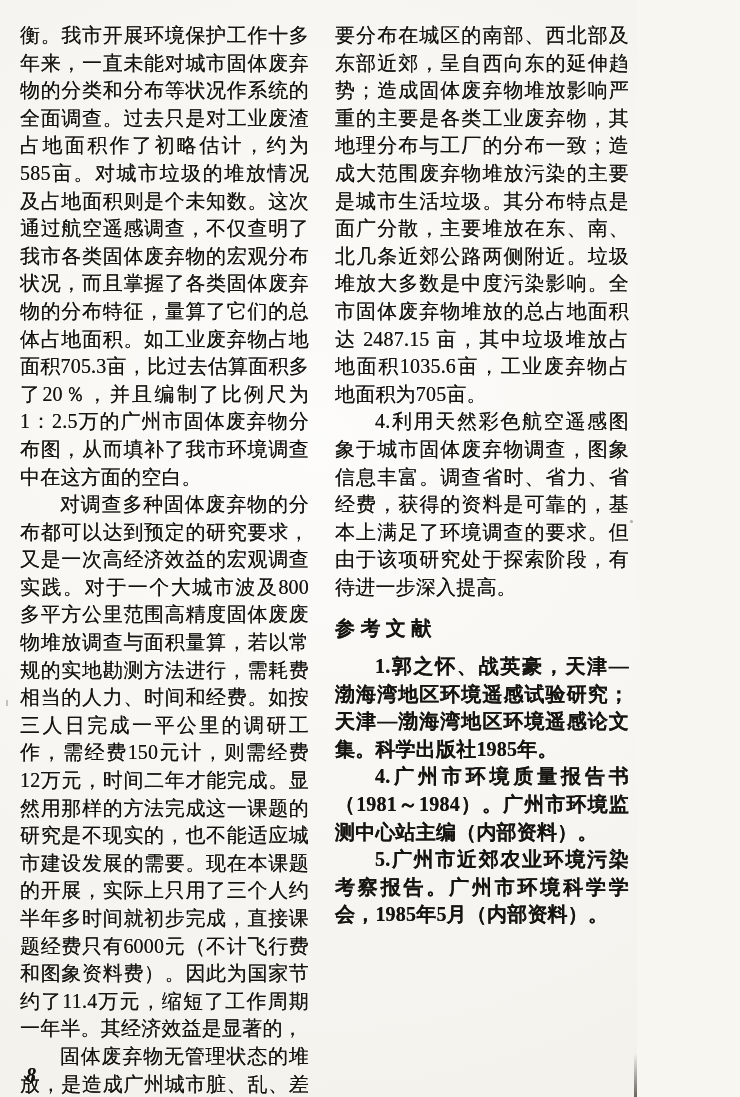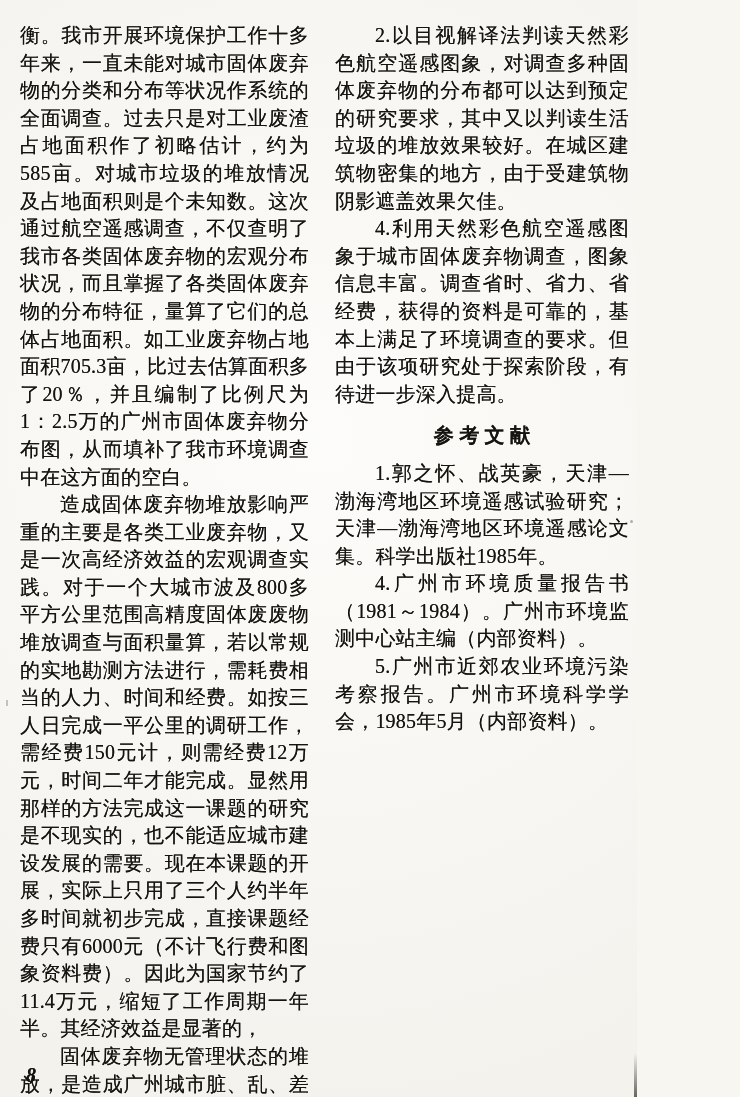--- a/index.html
+++ b/index.html
@@ -31,26 +31,25 @@
   .col-left{width:350px;}
   .col-right{width:356px;}
   .col p{
     margin:0;
     text-shadow:0 0 0.6px rgba(10,10,10,0.75);
     letter-spacing:0.2px;
   }
   .indent{text-indent:2em;}
   .refs-heading{
     font-weight:bold;
-    text-align:center;
     text-indent:0 !important;
     margin:14px 0 10px 0 !important;
     letter-spacing:10px;
   }
-  .ref{margin:0;}
+  .ref{margin:0;font-weight:bold;}
   .page-number{
     position:absolute;
     left:26px;
     bottom:10px;
     font-size:20px;
     font-weight:bold;
     font-style:italic;
     text-shadow:0 0 0.6px rgba(10,10,10,0.75);
   }
   
@@ -79,27 +78,27 @@
 </style>
 </head>
 <body>
 
 <div class="page">
 
   <div class="columns">
 
     <div class="col col-left">
       <p>衡。我市开展环境保护工作十多年来，一直未能对城市固体废弃物的分类和分布等状况作系统的全面调查。过去只是对工业废渣占地面积作了初略估计，约为585亩。对城市垃圾的堆放情况及占地面积则是个未知数。这次通过航空遥感调查，不仅查明了我市各类固体废弃物的宏观分布状况，而且掌握了各类固体废弃物的分布特征，量算了它们的总体占地面积。如工业废弃物占地面积705.3亩，比过去估算面积多了20％，并且编制了比例尺为1：2.5万的广州市固体废弃物分布图，从而填补了我市环境调查中在这方面的空白。</p>
-      <p class="indent">造成固体废弃物堆放影响严重的主要是各类工业废弃物，又是一次高经济效益的宏观调查实践。对于一个大城市波及800多平方公里范围高精度固体废废物堆放调查与面积量算，若以常规的实地勘测方法进行，需耗费相当的人力、时间和经费。如按三人日完成一平公里的调研工作，需经费150元计，则需经费12万元，时间二年才能完成。显然用那样的方法完成这一课题的研究是不现实的，也不能适应城市建设发展的需要。现在本课题的开展，实际上只用了三个人约半年多时间就初步完成，直接课题经费只有6000元（不计飞行费和图象资料费）。因此为国家节约了11.4万元，缩短了工作周期一年半。其经济效益是显著的，</p>
+      <p class="indent">对调查多种固体废弃物的分布都可以达到预定的研究要求，又是一次高经济效益的宏观调查实践。对于一个大城市波及800多平方公里范围高精度固体废废物堆放调查与面积量算，若以常规的实地勘测方法进行，需耗费相当的人力、时间和经费。如按三人日完成一平公里的调研工作，需经费150元计，则需经费12万元，时间二年才能完成。显然用那样的方法完成这一课题的研究是不现实的，也不能适应城市建设发展的需要。现在本课题的开展，实际上只用了三个人约半年多时间就初步完成，直接课题经费只有6000元（不计飞行费和图象资料费）。因此为国家节约了11.4万元，缩短了工作周期一年半。其经济效益是显著的，</p>
       <p class="indent">固体废弃物无管理状态的堆放，是造成广州城市脏、乱、差的原因之一，本专题成果对城市环境的综合整治，对固体废弃物整治的规划都将起到积极作用。所以本专题的完成其社会效益，环境效益均是明显的。</p>
 
     </div>
 
     <div class="col col-right">
-      <p class="indent">2.以目视解译法判读天然彩色航空遥感图象，对调查多种固体废弃物的分布都可以达到预定的研究要求，其中又以判读生活垃圾的堆放效果较好。在城区建筑物密集的地方，由于受建筑物阴影遮盖效果欠佳。</p>
+      <p>要分布在城区的南部、西北部及东部近郊，呈自西向东的延伸趋势；造成固体废弃物堆放影响严重的主要是各类工业废弃物，其地理分布与工厂的分布一致；造成大范围废弃物堆放污染的主要是城市生活垃圾。其分布特点是面广分散，主要堆放在东、南、北几条近郊公路两侧附近。垃圾堆放大多数是中度污染影响。全市固体废弃物堆放的总占地面积达 2487.15 亩，其中垃圾堆放占地面积1035.6亩，工业废弃物占地面积为705亩。</p>
       <p class="indent">4.利用天然彩色航空遥感图象于城市固体废弃物调查，图象信息丰富。调查省时、省力、省经费，获得的资料是可靠的，基本上满足了环境调查的要求。但由于该项研究处于探索阶段，有待进一步深入提高。</p>
       <p class="refs-heading">参 考 文 献</p>
       <p class="indent ref">1.郭之怀、战英豪，天津—渤海湾地区环境遥感试验研究；天津—渤海湾地区环境遥感论文集。科学出版社1985年。</p>
       <p class="indent ref">4.广州市环境质量报告书（1981～1984）。广州市环境监测中心站主编（内部资料）。</p>
       <p class="indent ref">5.广州市近郊农业环境污染考察报告。广州市环境科学学会，1985年5月（内部资料）。</p>
     </div>
 
   </div>
 
   <div class="page-number">8</div>

